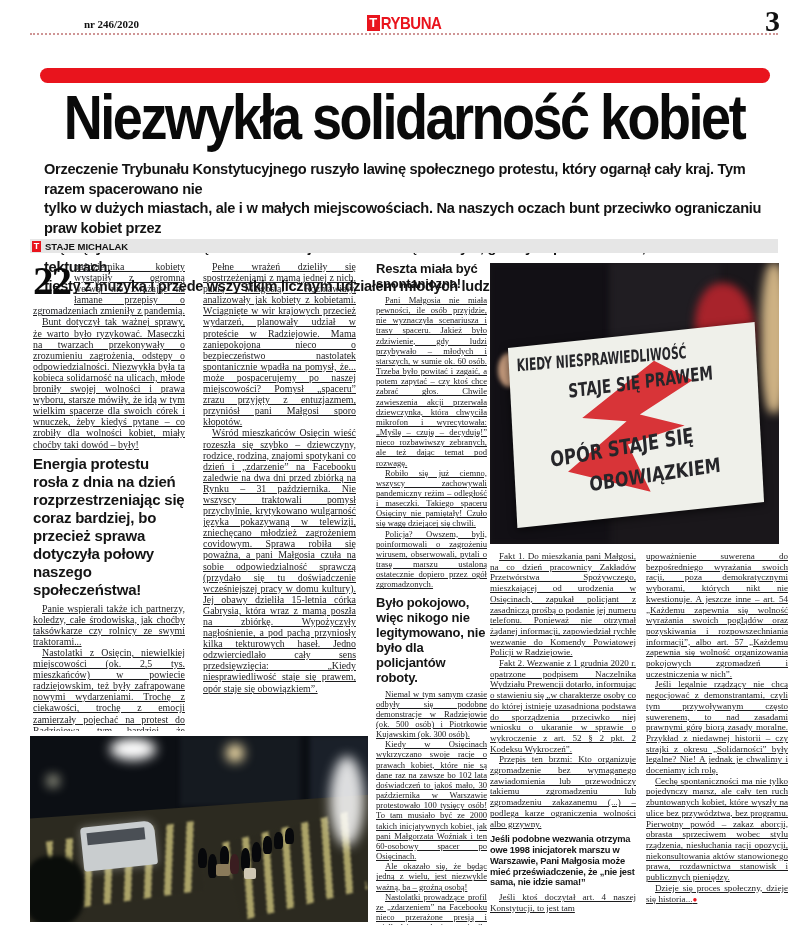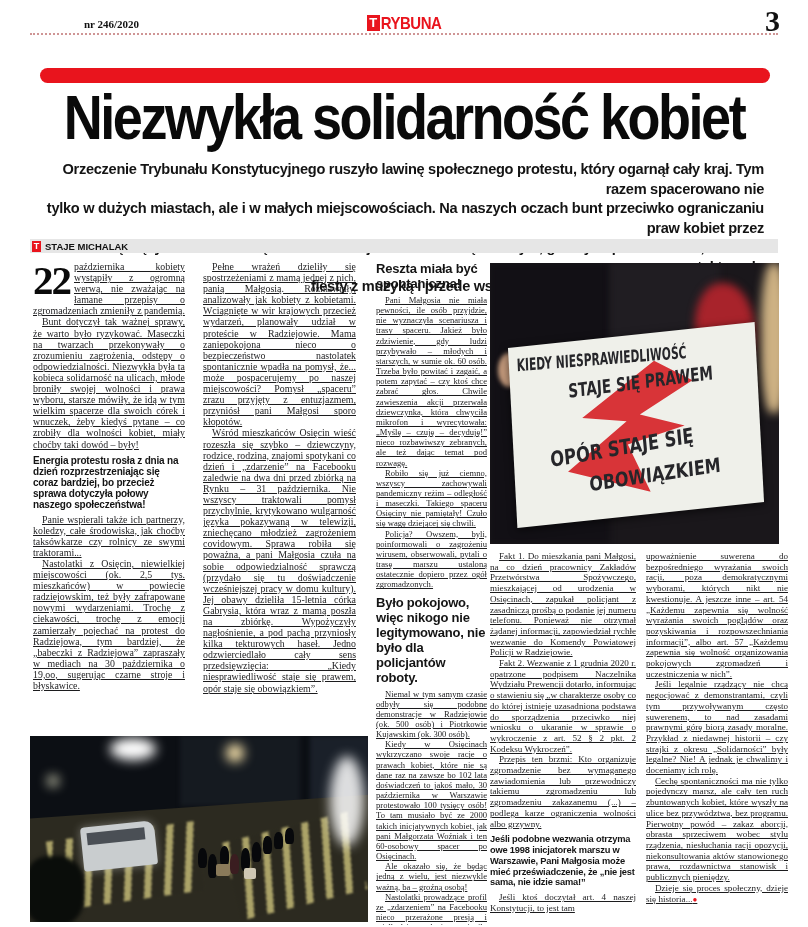--- a/index.html
+++ b/index.html
@@ -14,40 +14,40 @@
   .mast-rest{color:#e9141d;font:bold 15px/16px "Liberation Sans",sans-serif;letter-spacing:-.5px;
              transform:scaleY(1.1);display:inline-block;transform-origin:top;}
   .pagenum{position:absolute;right:28px;top:6px;font:bold 30px/30px "Liberation Serif",serif;color:#111;}
   .dotted-rule{position:absolute;left:30px;top:33px;width:748px;height:0;
                border-top:2px dotted #cf9595;}
   .red-bar{position:absolute;left:40px;top:68px;width:730px;height:15px;background:#e9141d;border-radius:8px;}
   
   .headline{position:absolute;left:30px;top:82px;width:748px;text-align:center;
             font:bold 54px/58px "Liberation Sans",sans-serif;color:#0a0a0a;letter-spacing:-2.5px;
             transform:scaleY(1.18);transform-origin:top center;white-space:nowrap;}
-  .deck{position:absolute;left:44px;top:160px;width:720px;text-align:right;
+  .deck{position:absolute;left:44px;top:160px;width:720px;text-align:left;
         font:bold 14.6px/19.5px "Liberation Sans",sans-serif;color:#141414;letter-spacing:-.3px;}
   .byline-bar{position:absolute;left:30px;top:239px;width:748px;height:14px;background:#e6e6e6;
               display:flex;align-items:center;gap:4px;padding-left:2px;box-sizing:border-box;}
   .t-mark{display:inline-block;width:9px;height:11px;background:#e9141d;color:#fff;
           font:bold 9px/11px "Liberation Sans",sans-serif;text-align:center;flex:0 0 auto;}
   .byline{font:bold 9.5px/11px "Liberation Sans",sans-serif;color:#111;}
   
   .col{position:absolute;overflow:hidden;text-align:justify;}
   .col p{margin:0;text-indent:9px;text-decoration:underline;}
   .col p.noind{text-indent:0;}
   .c12{font-size:9.9px;line-height:11.1px;}
   #col1{left:33px;top:261px;width:152px;height:470px;}
   #col2{left:203px;top:261px;width:153px;height:470px;}
   #col3{left:376px;top:261px;width:111px;height:664px;font-size:8.6px;line-height:10.15px;}
   #col4{left:490px;top:551px;width:146px;height:376px;font-size:9.1px;line-height:10.7px;}
   #col5{left:646px;top:551px;width:142px;height:376px;font-size:9.1px;line-height:10.7px;}
   .subhead{font-family:"Liberation Sans",sans-serif;font-weight:bold;text-align:left;
            margin:5px 0 4px 0;letter-spacing:-.2px;color:#141414;}
-  #col1 .subhead{font-size:10px;line-height:11px;}
+  #col1 .subhead{font-size:15px;line-height:18px;}
   #col3 .subhead{font-size:13px;line-height:15px;}
   #col4 .subhead{font-size:9.3px;line-height:10.8px;}
   .dropcap{float:left;font:bold 41px/35px "Liberation Serif",serif;color:#0a0a0a;
            margin:2px 4px 0 0;letter-spacing:-2px;}
   .endmark{color:#e9141d;font-size:8px;}
   
   .photo1{position:absolute;left:490px;top:263px;width:289px;height:281px;background:#1a171b;overflow:hidden;}
   .ph1-fig{position:absolute;background:#121015;filter:blur(3px);}
   .ph1-red{position:absolute;left:205px;top:20px;width:60px;height:95px;background:#a8232b;
            border-radius:45% 55% 50% 50%;filter:blur(4px);}

